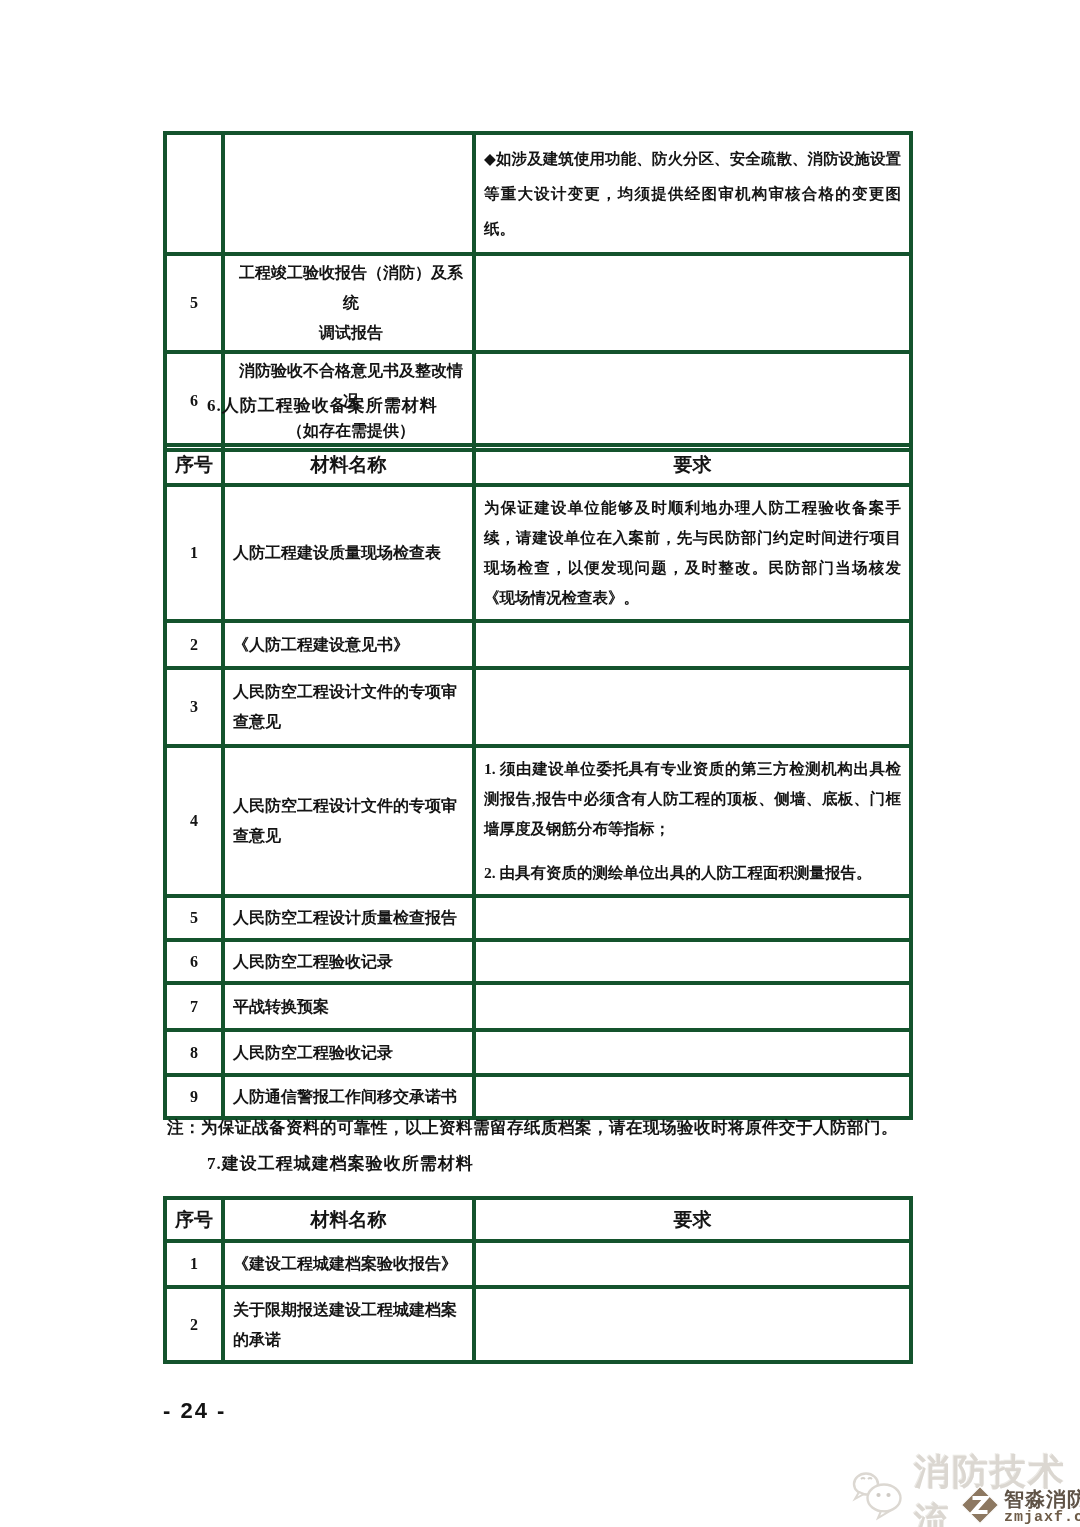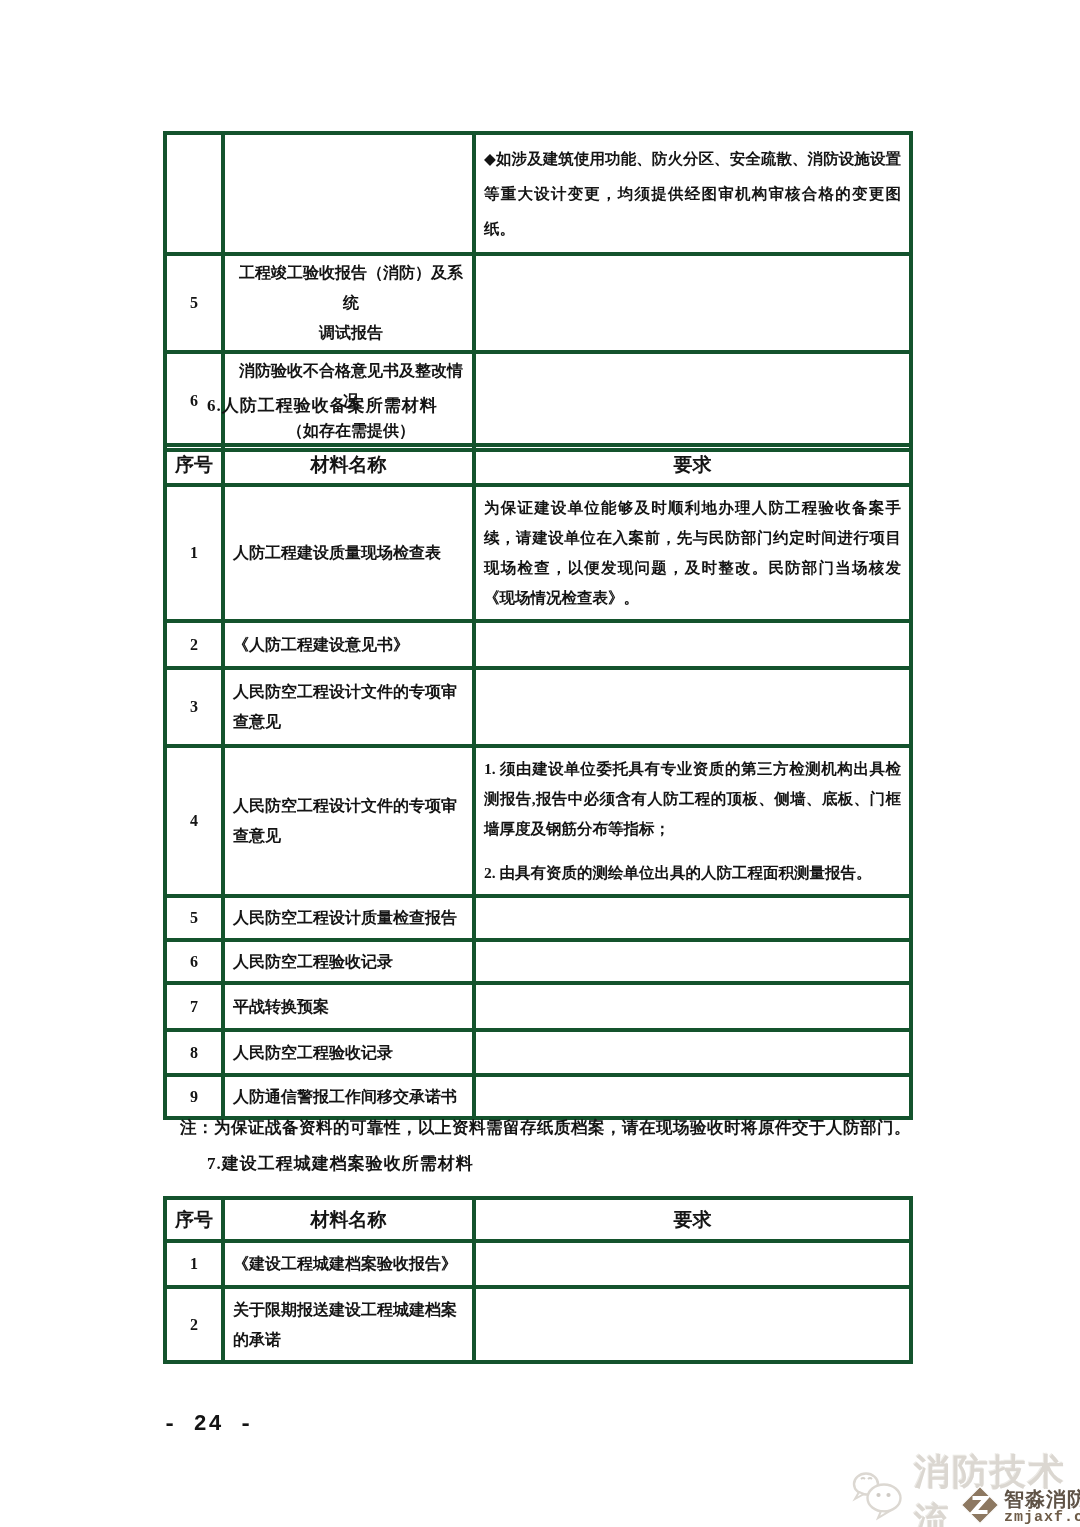--- a/index.html
+++ b/index.html
@@ -17,21 +17,21 @@
   .no-cell{text-align:center;}
   .name-cell{text-align:left;padding-right:3px;}
   .name-cell.centered{text-align:center;}
   .req-cell{text-align:justify;font-size:15.5px;line-height:30px;padding:6px 8px;}
   .req-cell .para+.para{margin-top:14px;}
   .hdr th{text-align:center;font-size:19px;font-weight:700;line-height:24px;}
   .abs{position:absolute;}
   .sec-title{font-size:17px;font-weight:700;letter-spacing:1px;}
   .note-line{font-size:16.5px;font-weight:600;letter-spacing:0.5px;}
   .page-no{font-size:22px;font-weight:700;letter-spacing:2px;
-           font-family:Liberation Mono, monospace;margin-top:14px;}
+           font-family:Liberation Sans, sans-serif;}
   .top-req{line-height:35px;}
   .wm{display:flex;align-items:center;gap:8px;}
   .wm-text{font-size:36px;font-weight:700;color:#dbd7d1;letter-spacing:2px;
            text-shadow:1px 1px 0 #ffffff, -1px -1px 0 #eceae6;
            font-family:"Liberation Sans","DejaVu Sans",sans-serif;}
   .brand{display:flex;align-items:center;gap:4px;}
   .brand-col{display:flex;flex-direction:column;line-height:1.05;}
   .brand-name{font-size:20px;font-weight:700;color:#5f5347;letter-spacing:1px;
               font-family:"Liberation Sans","DejaVu Sans",sans-serif;}
   .brand-url{font-size:15px;font-weight:700;color:#6e5c48;letter-spacing:1px;
@@ -133,21 +133,21 @@
     </tr>
     <tr style="height:43px;">
       <td class="no-cell">9</td>
       <td class="name-cell">人防通信警报工作间移交承诺书</td>
       <td class="req-cell"></td>
     </tr>
   </tbody>
     </table>
 </div>
 
-<div class="abs note-line" style="left:141px;top:1117px;width:770px;text-align:right;">注：为保证战备资料的可靠性，以上资料需留存纸质档案，请在现场验收时将原件交于人防部门。</div>
+<div class="abs note-line" style="left:167px;top:1117px;width:770px;">注：为保证战备资料的可靠性，以上资料需留存纸质档案，请在现场验收时将原件交于人防部门。</div>
 
 <div class="abs sec-title" style="left:207px;top:1152px;">7.建设工程城建档案验收所需材料</div>
 
 <div class="abs" style="left:163px;top:1196px;">
   <table>
     <colgroup>
         <col class="c-no">
         <col class="c-name">
         <col class="c-req">
       </colgroup>

